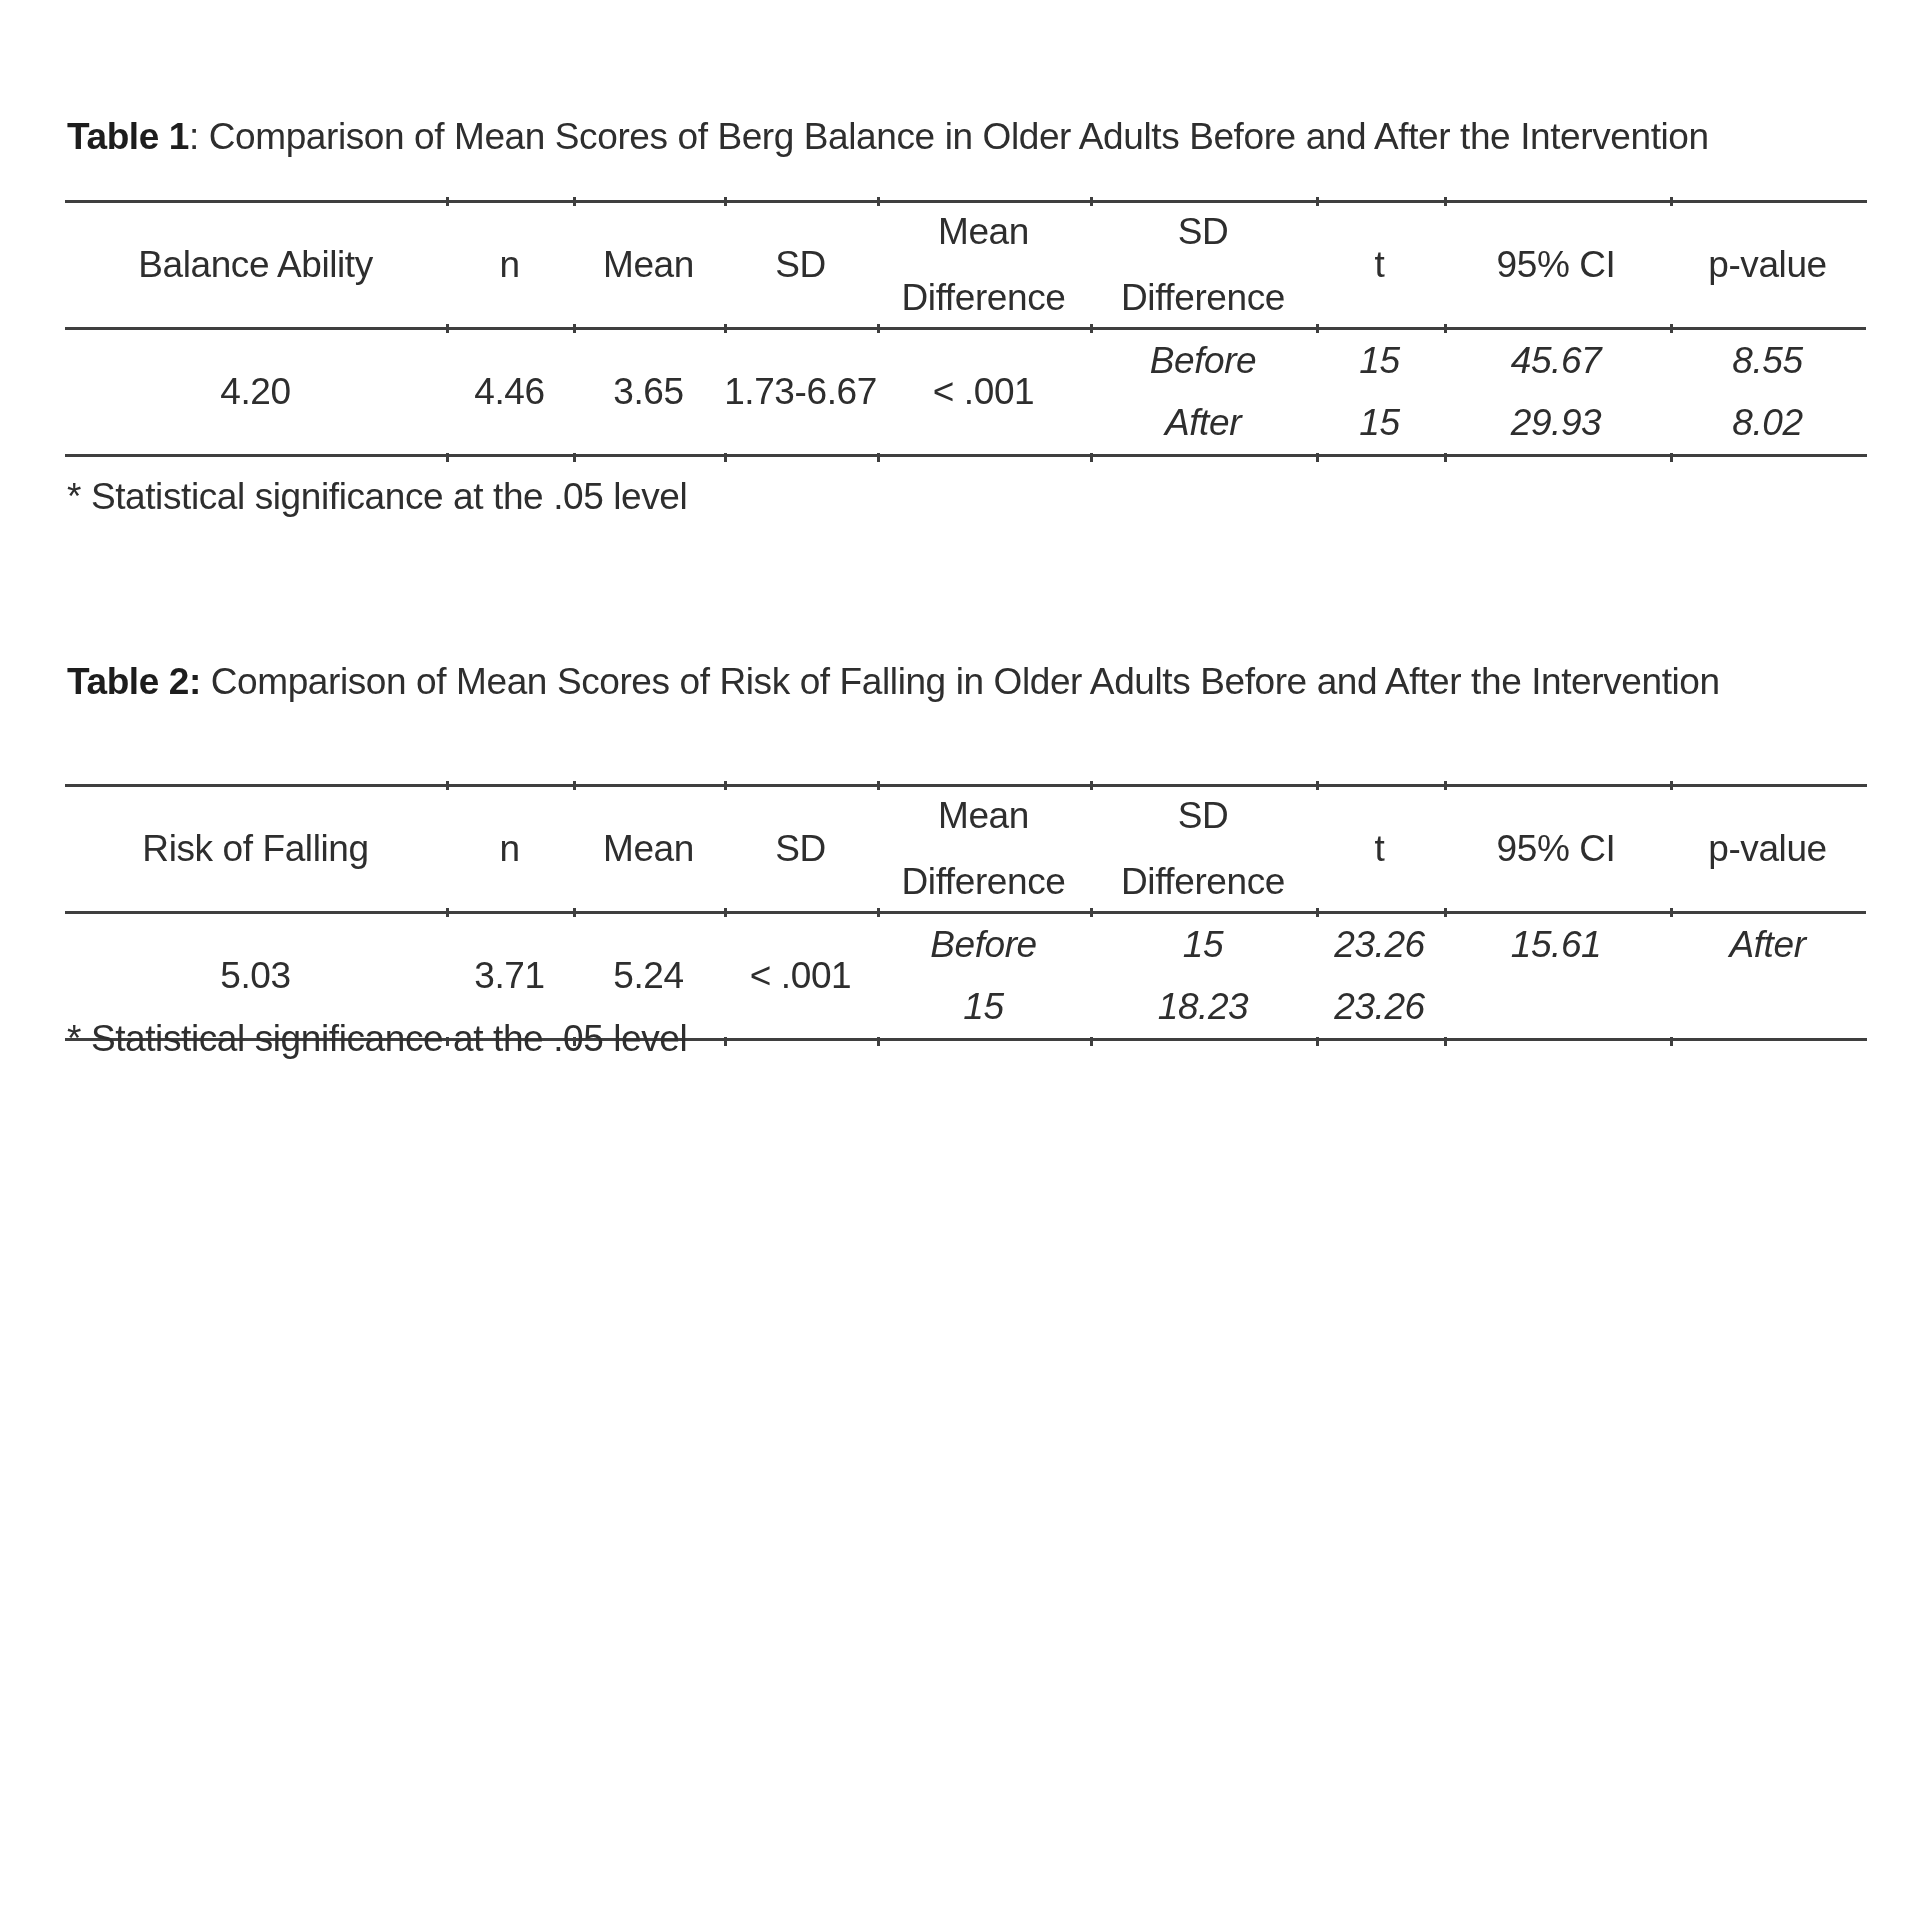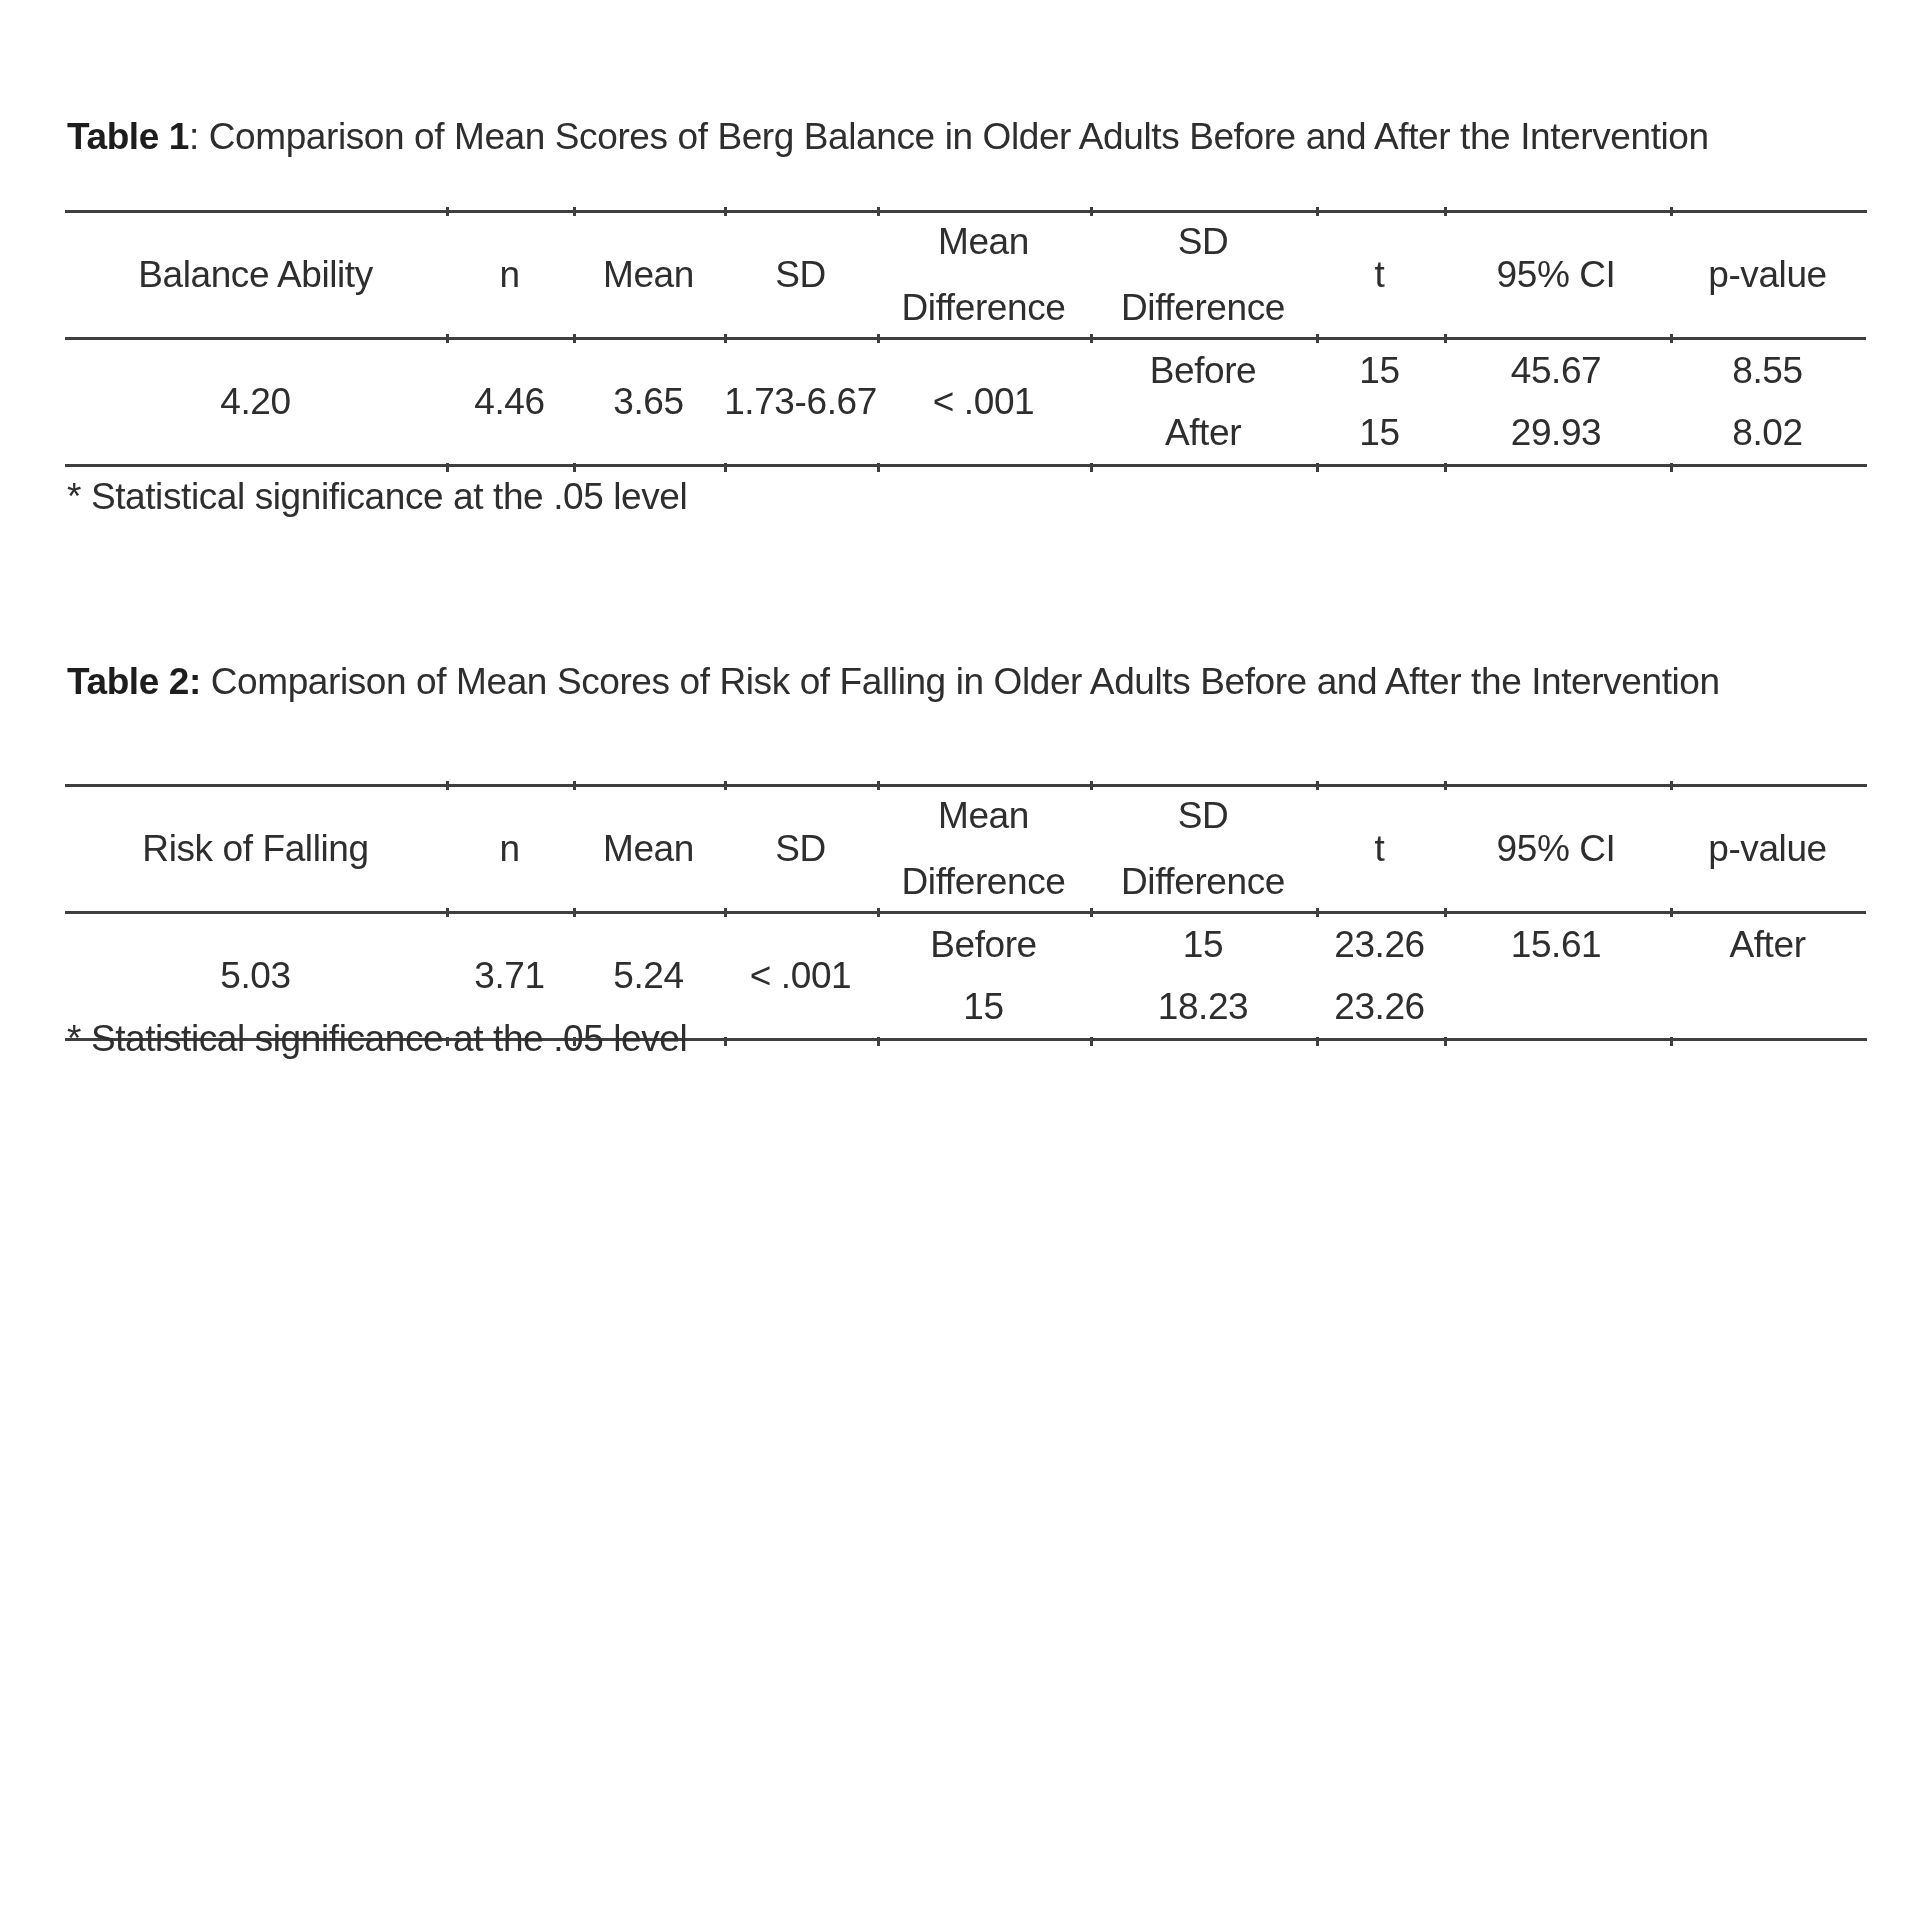--- a/index.html
+++ b/index.html
@@ -55,20 +55,21 @@
     text-align: center;
     line-height: 1.15;
   }
   .hcell.two-line { gap: 23px; }
   .dcell {
     display: flex;
     align-items: center;
     justify-content: center;
     font-size: 37px;
     letter-spacing: -0.4px;
+    font-style: italic;
   }
   .mcell {
     grid-row: 2 / span 2;
     display: flex;
     align-items: center;
     justify-content: center;
     font-size: 37px;
     letter-spacing: -0.4px;
   }
   .tick {
@@ -83,21 +84,21 @@
   .footnote {
     position: absolute;
     left: 67px;
     font-size: 37px;
     letter-spacing: -0.4px;
     white-space: nowrap;
     color: #2e2e2e;
   }
   
   #t1-title { top: 116px; }
-  #t1-table { top: 210px; }
+  #t1-table { top: 200px; }
   #t1-foot  { top: 476px; }
   #t2-title { top: 661px; }
   #t2-table { top: 784px; }
   #t2-foot  { top: 1018px; }
 </style>
 </head>
 <body>
 
 <div class="page">
 

